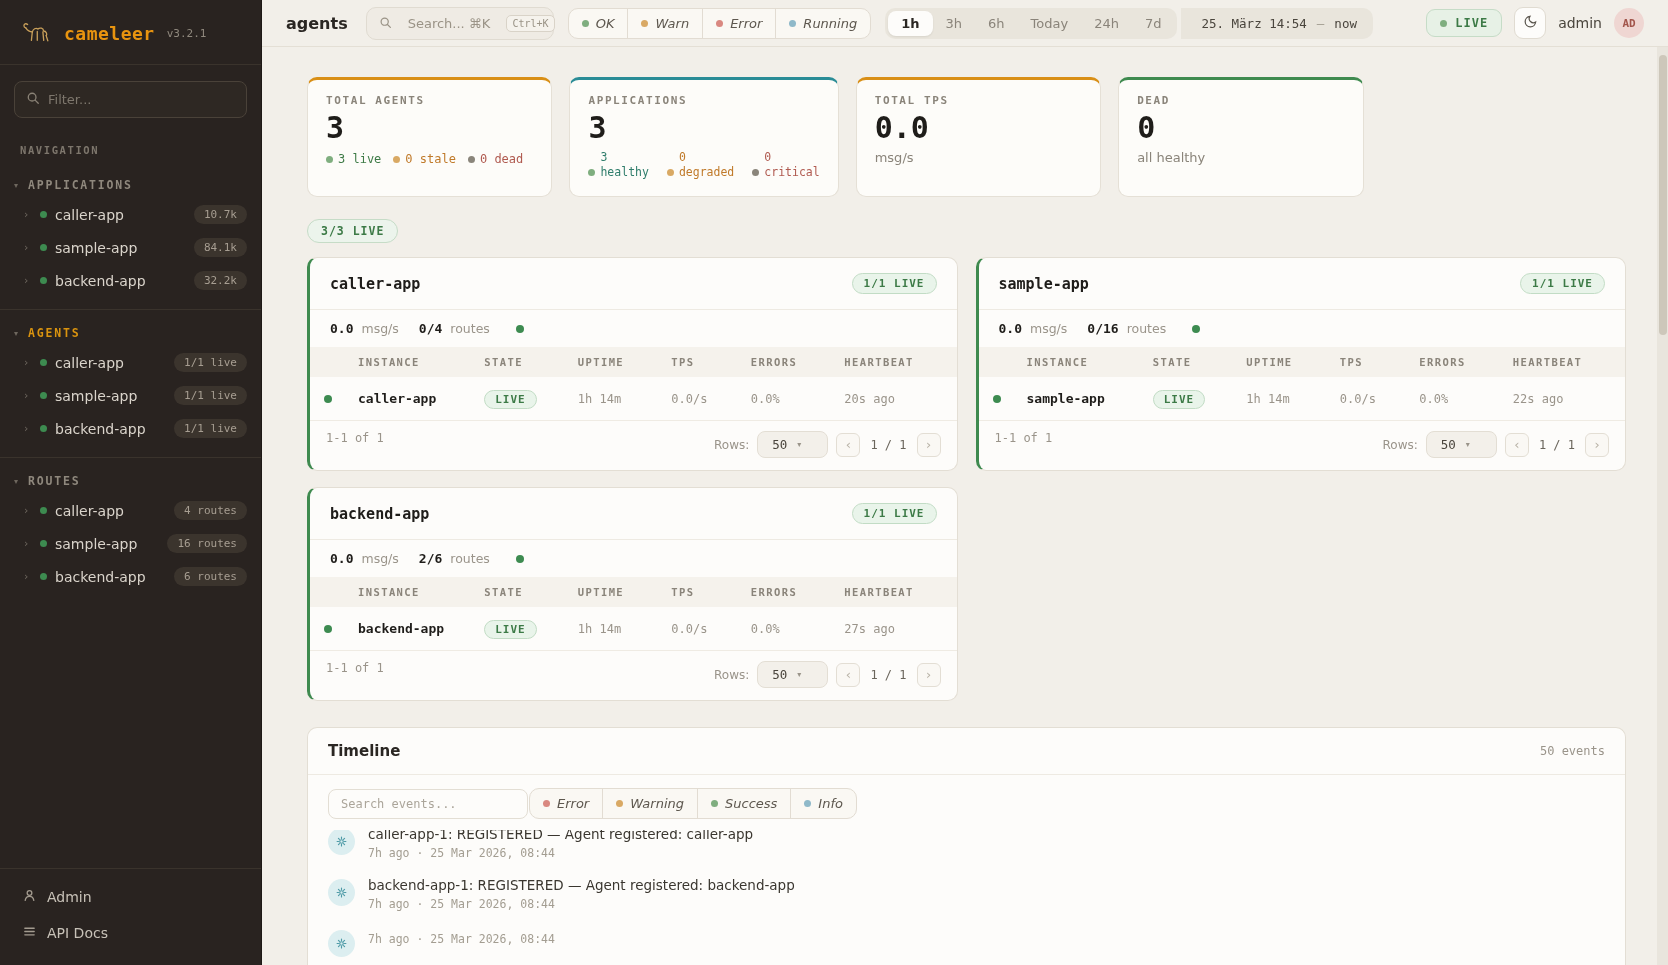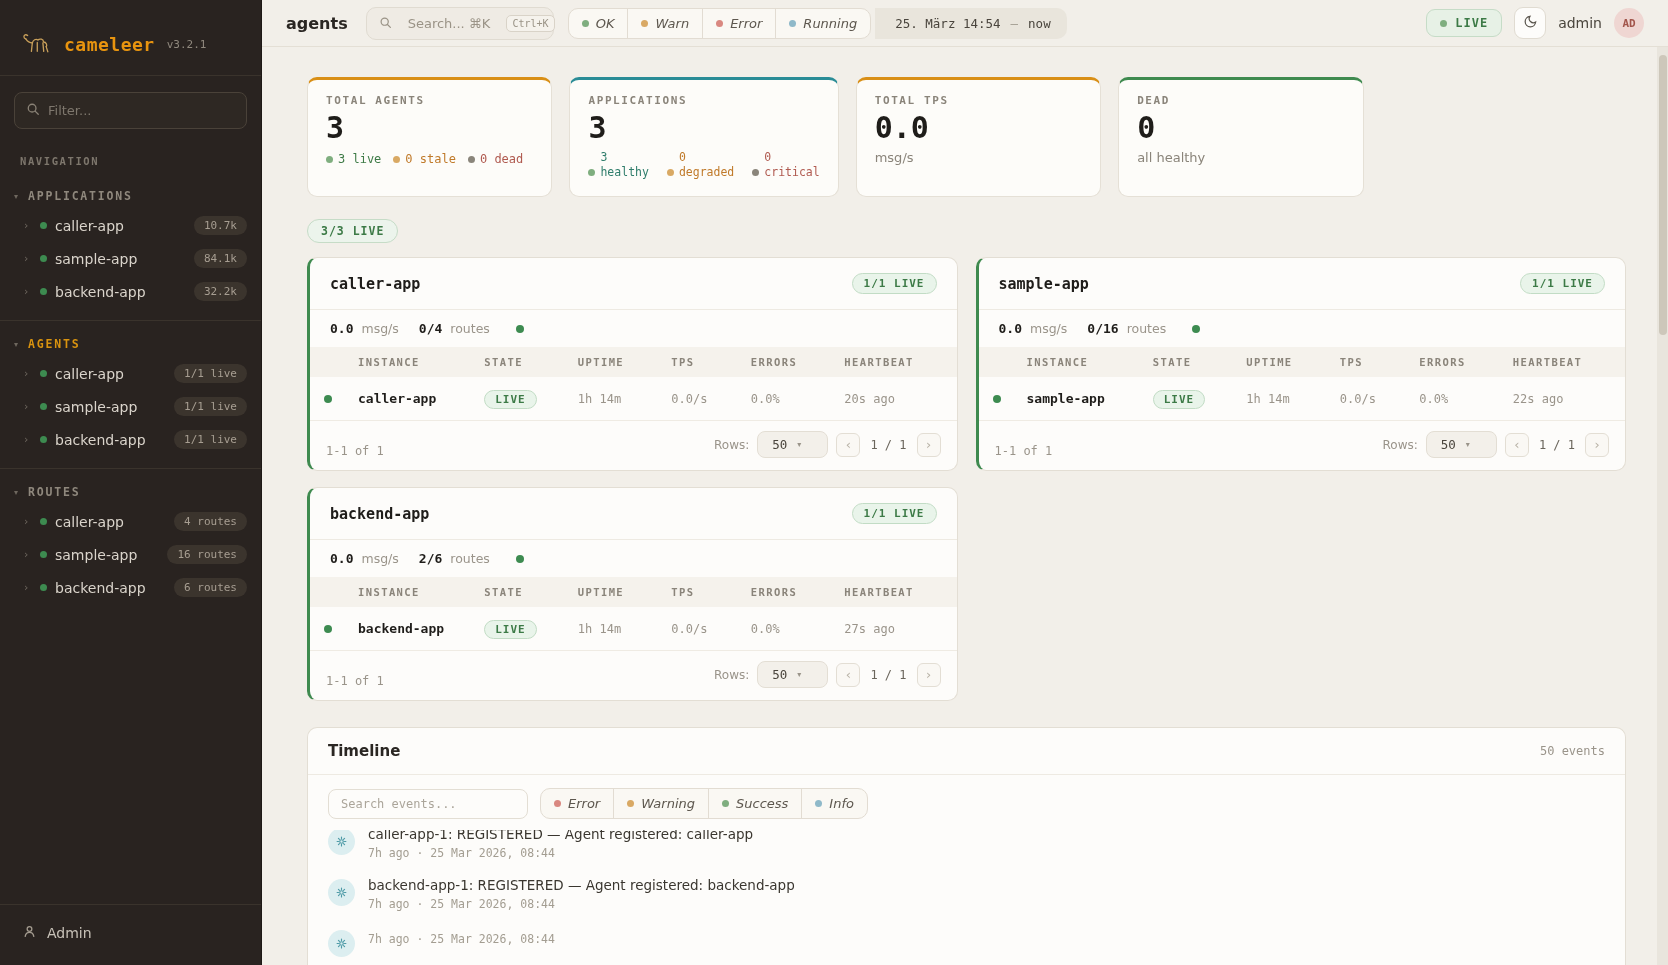--- a/index.html
+++ b/index.html
@@ -11,21 +11,21 @@
   }
   .mono { font-family:"DejaVu Sans Mono", monospace; }
 
   
   .sidebar {
     width:262px; min-width:262px; height:100%;
     background:#292320; color:#d6d0c7;
     display:flex; flex-direction:column;
     border-right:1px solid #1e1916;
   }
-  .logo-row { display:flex; align-items:center; gap:10px; padding:28px 20px 15px; }
+  .logo-row { display:flex; align-items:center; gap:10px; padding:17px 20px 15px; }
   .logo-name { font-family:"DejaVu Sans Mono", monospace; font-weight:bold; font-size:18px; color:#e8940f; letter-spacing:.5px; }
   .logo-ver { font-family:"DejaVu Sans Mono", monospace; font-size:11px; color:#8f887d; margin-left:2px; }
   .side-divider { border-top:1px solid #3a332c; }
   .filter-wrap { padding:16px 14px 6px; }
   .filter-box {
     display:flex; align-items:center; gap:8px;
     border:1px solid #4a4239; border-radius:8px; background:#2e2823;
     padding:8px 11px;
   }
   .filter-box input {
@@ -128,36 +128,36 @@
   .as-num { font-family:"DejaVu Sans Mono", monospace; font-size:13px; font-weight:bold; color:#1f1d1a; }
   .as-unit { font-size:12.5px; color:#9a948a; margin-right:12px; }
   .as-dot { width:8px; height:8px; border-radius:50%; background:#3d8b50; margin-left:6px; }
   .tbl-head { display:grid; grid-template-columns:34px 1.35fr 1fr 1fr .85fr 1fr 1.05fr; background:#f5f2ec; padding:9px 14px; }
   .tbl-head span { font-family:"DejaVu Sans Mono", monospace; font-size:10.5px; letter-spacing:1.4px; color:#8a847a; font-weight:bold; }
   .tbl-row { display:grid; grid-template-columns:34px 1.35fr 1fr 1fr .85fr 1fr 1.05fr; align-items:center; padding:11px 14px; border-bottom:1px solid #efebe3; }
   .row-dot { width:8px; height:8px; border-radius:50%; background:#3d8b50; }
   .cell-inst { font-family:"DejaVu Sans Mono", monospace; font-size:13px; font-weight:bold; color:#1f1d1a; }
   .cell { font-family:"DejaVu Sans Mono", monospace; font-size:12px; color:#9a948a; }
   .badge-live { display:inline-flex; background:#e9f4ea; border:1px solid #c2dcc5; border-radius:999px; padding:2px 10px; font-family:"DejaVu Sans Mono", monospace; font-size:11px; font-weight:bold; color:#3c7a46; letter-spacing:1px; }
-  .tbl-foot { display:flex; align-items:flex-end; padding:10px 16px 12px; }
+  .tbl-foot { display:flex; align-items:flex-start; padding:10px 16px 12px; }
   .foot-range { font-family:"DejaVu Sans Mono", monospace; font-size:12px; color:#9a948a; }
   .foot-right { margin-left:auto; display:flex; align-items:center; gap:8px; }
   .rows-label { font-size:12px; color:#9a948a; }
   .rows-select { display:flex; align-items:center; gap:10px; background:#f3f0ea; border:1px solid #e3ded4; border-radius:8px; padding:5px 26px 5px 14px; cursor:pointer; }
   .rows-select .val { font-family:"DejaVu Sans Mono", monospace; font-size:12.5px; color:#4a453d; }
   .rows-select .car { font-size:8px; color:#9a948a; }
   .pg-btn { width:24px; height:24px; border:1px solid #e3ded4; background:#faf8f4; border-radius:6px; color:#b7b1a5; font-size:13px; display:flex; align-items:center; justify-content:center; cursor:pointer; }
   .pg-text { font-family:"DejaVu Sans Mono", monospace; font-size:12px; color:#6a655b; padding:0 2px; }
 
   
   .timeline-card { margin-top:26px; background:#fdfcfa; border:1px solid #e3ded4; border-radius:10px 10px 0 0; border-bottom:none; overflow:hidden; }
   .tl-head { display:flex; align-items:center; justify-content:space-between; padding:14px 20px; border-bottom:1px solid #eeeae2; }
   .tl-title { font-size:15px; font-weight:bold; color:#2a2622; }
   .tl-count { font-family:"DejaVu Sans Mono", monospace; font-size:12px; color:#9a948a; }
-  .tl-filters { display:flex; align-items:center; gap:12px; padding:13px 20px 11px; }
+  .tl-filters { display:flex; align-items:center; gap:1px; padding:13px 20px 11px; }
   .tl-search { width:200px; border:1px solid #e3ded4; border-radius:8px; background:#fdfcfa; padding:7px 12px; font-family:"DejaVu Sans Mono", monospace; font-size:12px; color:#4a453d; outline:none; }
   .tl-search::placeholder { color:#aba59a; }
   .tl-events { overflow:hidden; padding:2px 20px 0; }
   .event { display:flex; gap:13px; padding:8px 0 9px; }
   .event.clipped { margin-top:-14px; }
   .ev-icon { width:27px; height:27px; min-width:27px; border-radius:50%; background:#dceef0; display:flex; align-items:center; justify-content:center; margin-top:2px; }
   .ev-title { font-size:13.5px; color:#3a362f; }
   .ev-time { font-family:"DejaVu Sans Mono", monospace; font-size:11.5px; color:#a39d91; margin-top:4px; }
 
   
@@ -277,20 +277,28 @@
   <div class="side-footer">
     <div class="foot-item">
       <span>
         <svg width="15" height="15" viewBox="0 0 16 16" fill="none" stroke="#a39b8f" stroke-width="1.4" stroke-linecap="round">
             <circle cx="8" cy="5.3" r="2.5"></circle>
             <path d="M3.4 13.2 c.6-3 2.6-4.2 4.6-4.2 s4 1.2 4.6 4.2"></path>
           </svg>
       </span>
       <span>Admin</span>
     </div>
+    <div class="foot-item">
+      <span>
+        <svg width="15" height="15" viewBox="0 0 16 16" fill="none" stroke="#a39b8f" stroke-width="1.4" stroke-linecap="round">
+            <path d="M3 4.5h10M3 8h10M3 11.5h10"></path>
+          </svg>
+      </span>
+      <span>API Docs</span>
+    </div>
   </div>
 </aside>
 
 <div class="main">
   <header class="topbar">
     <span class="page-title">agents</span>
 
     <div class="search-pill">
       <span>
         <svg width="13" height="13" viewBox="0 0 16 16" fill="none" stroke="#9a9386" stroke-width="1.5" stroke-linecap="round">
@@ -314,20 +322,28 @@
       <div class="chip">
         <span class="dot dot-red"></span>
         <span>Error</span>
       </div>
       <div class="chip">
         <span class="dot dot-blue"></span>
         <span>Running</span>
       </div>
     </div>
 
+    <div class="seg-group">
+      <span class="seg active">1h</span>
+      <span class="seg">3h</span>
+      <span class="seg">6h</span>
+      <span class="seg">Today</span>
+      <span class="seg">24h</span>
+      <span class="seg">7d</span>
+    </div>
     <div class="date-pill">
       <span>25. März 14:54</span>
       <span class="date-sep">—</span>
       <span>now</span>
     </div>
 
     <div class="topbar-right">
       <div class="live-badge">
         <span class="dot dot-green"></span>
         <span class="lbl">LIVE</span>

